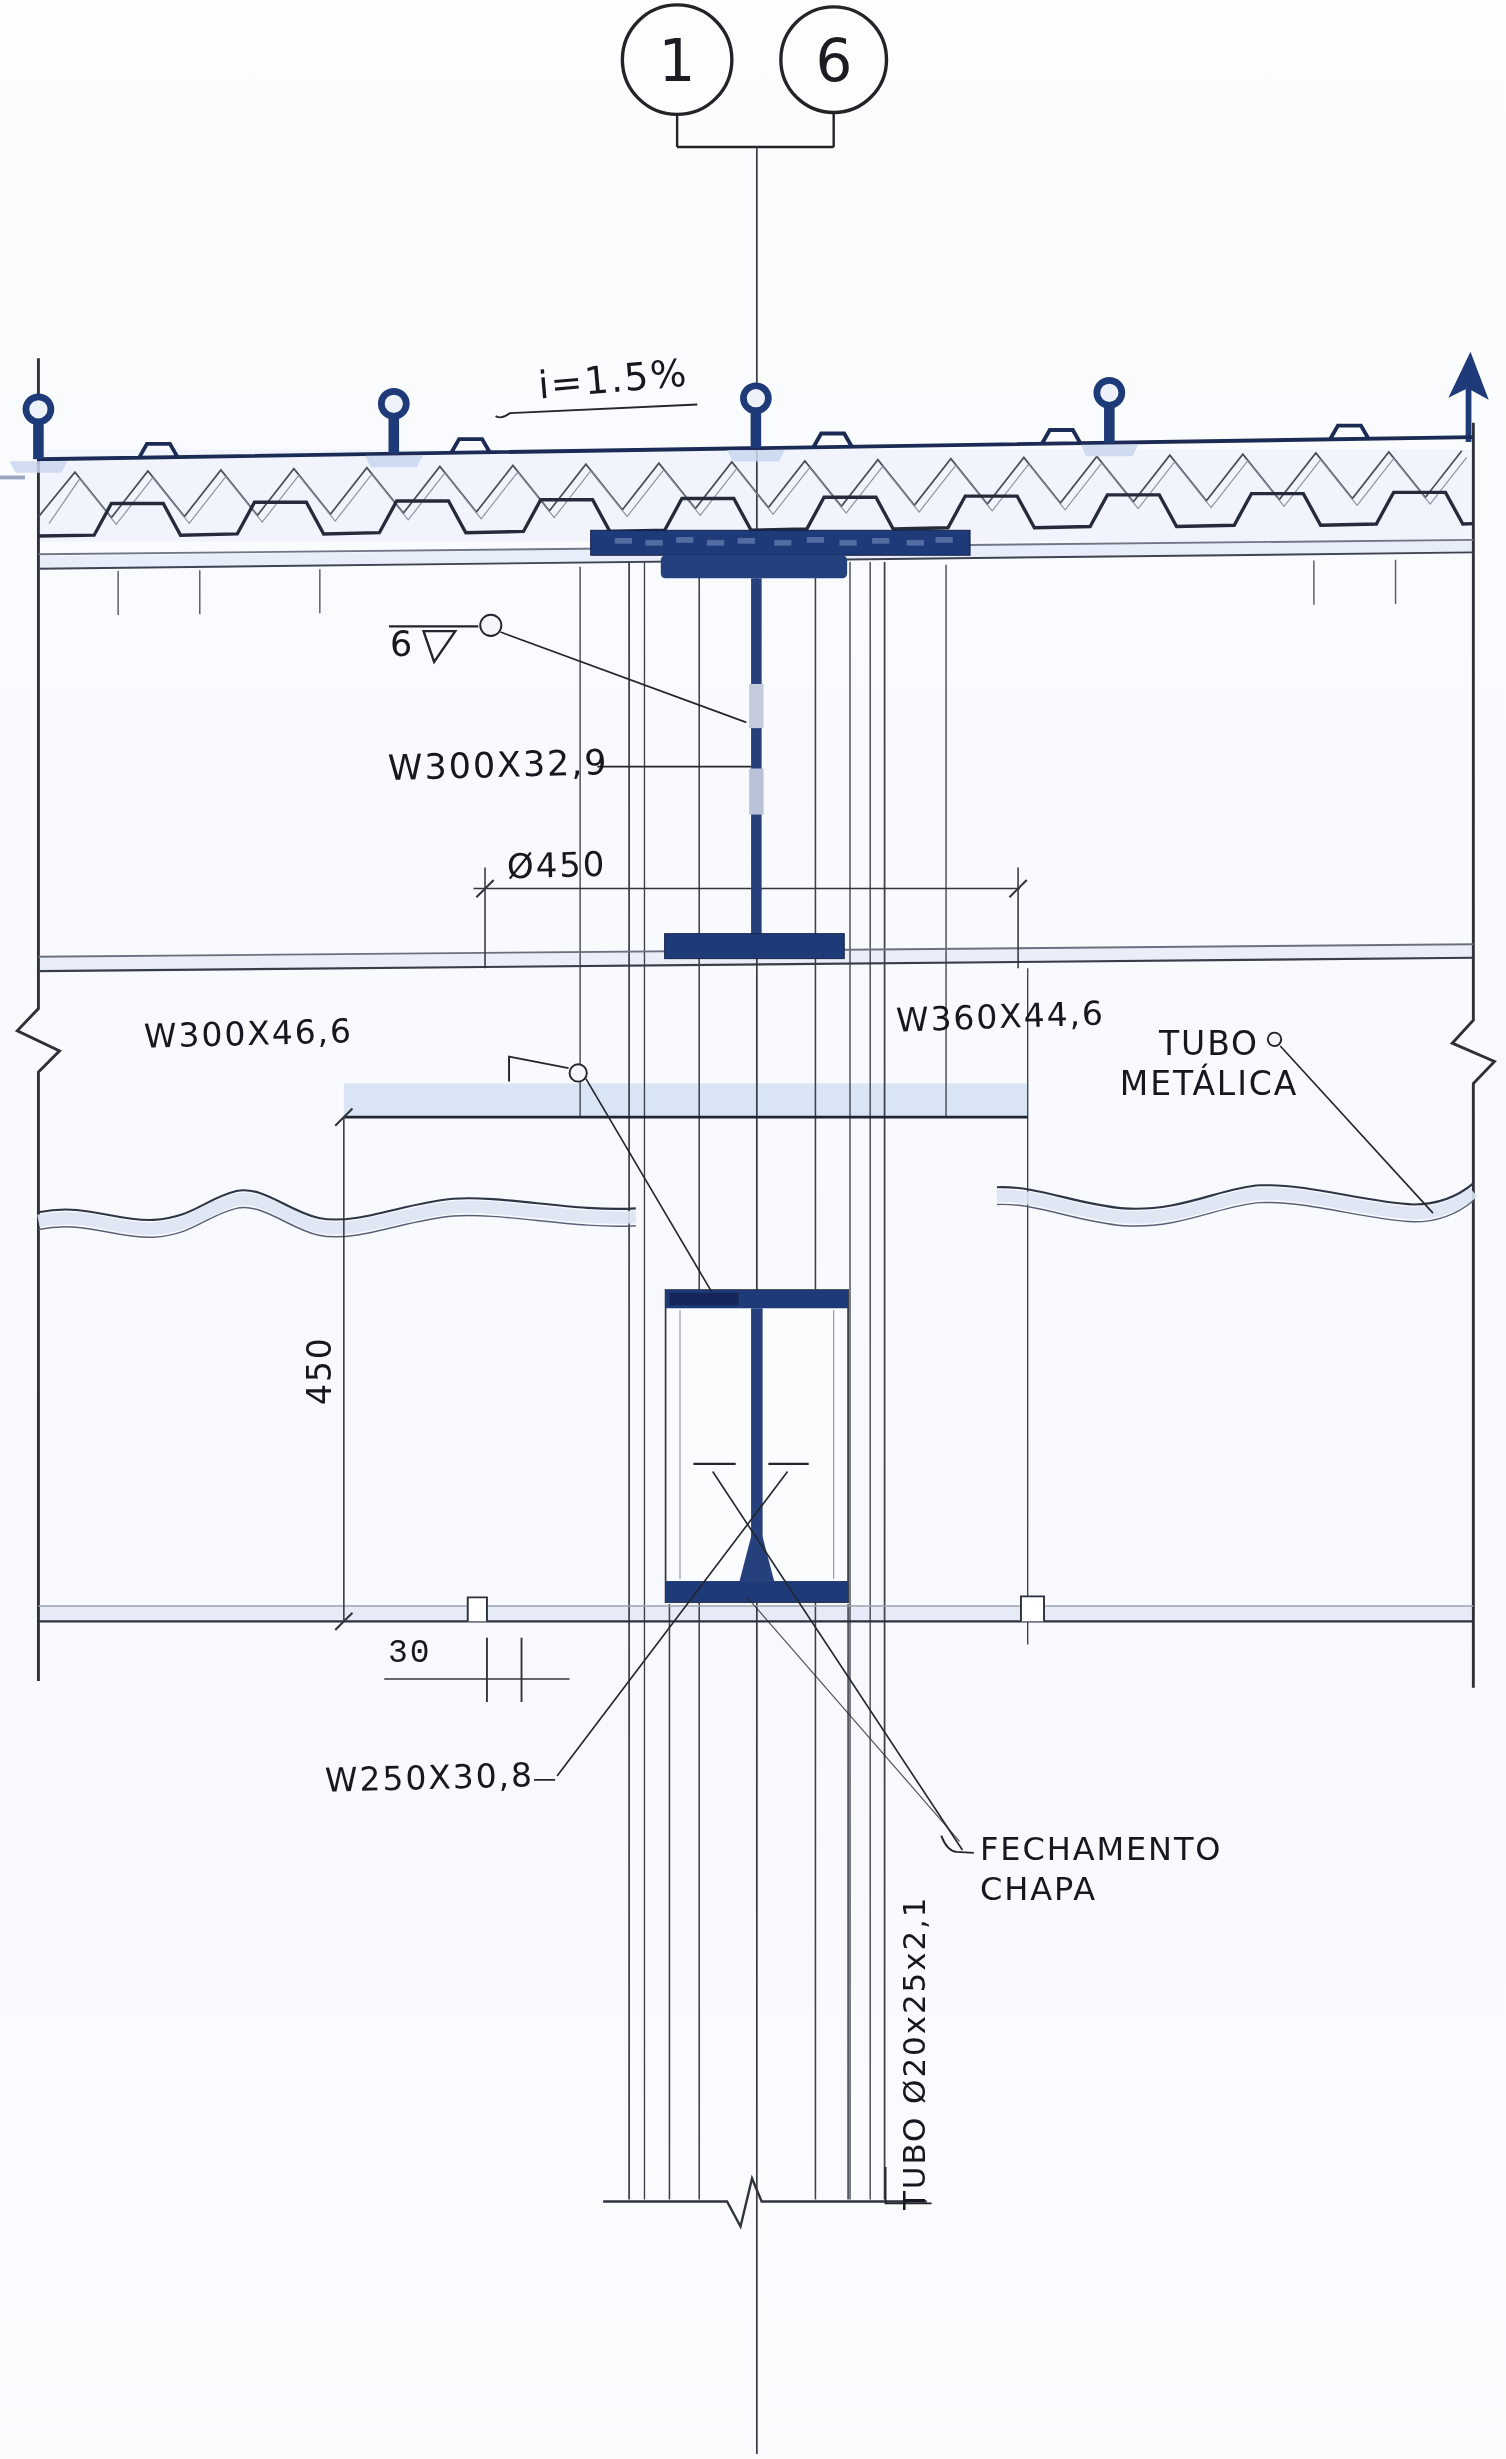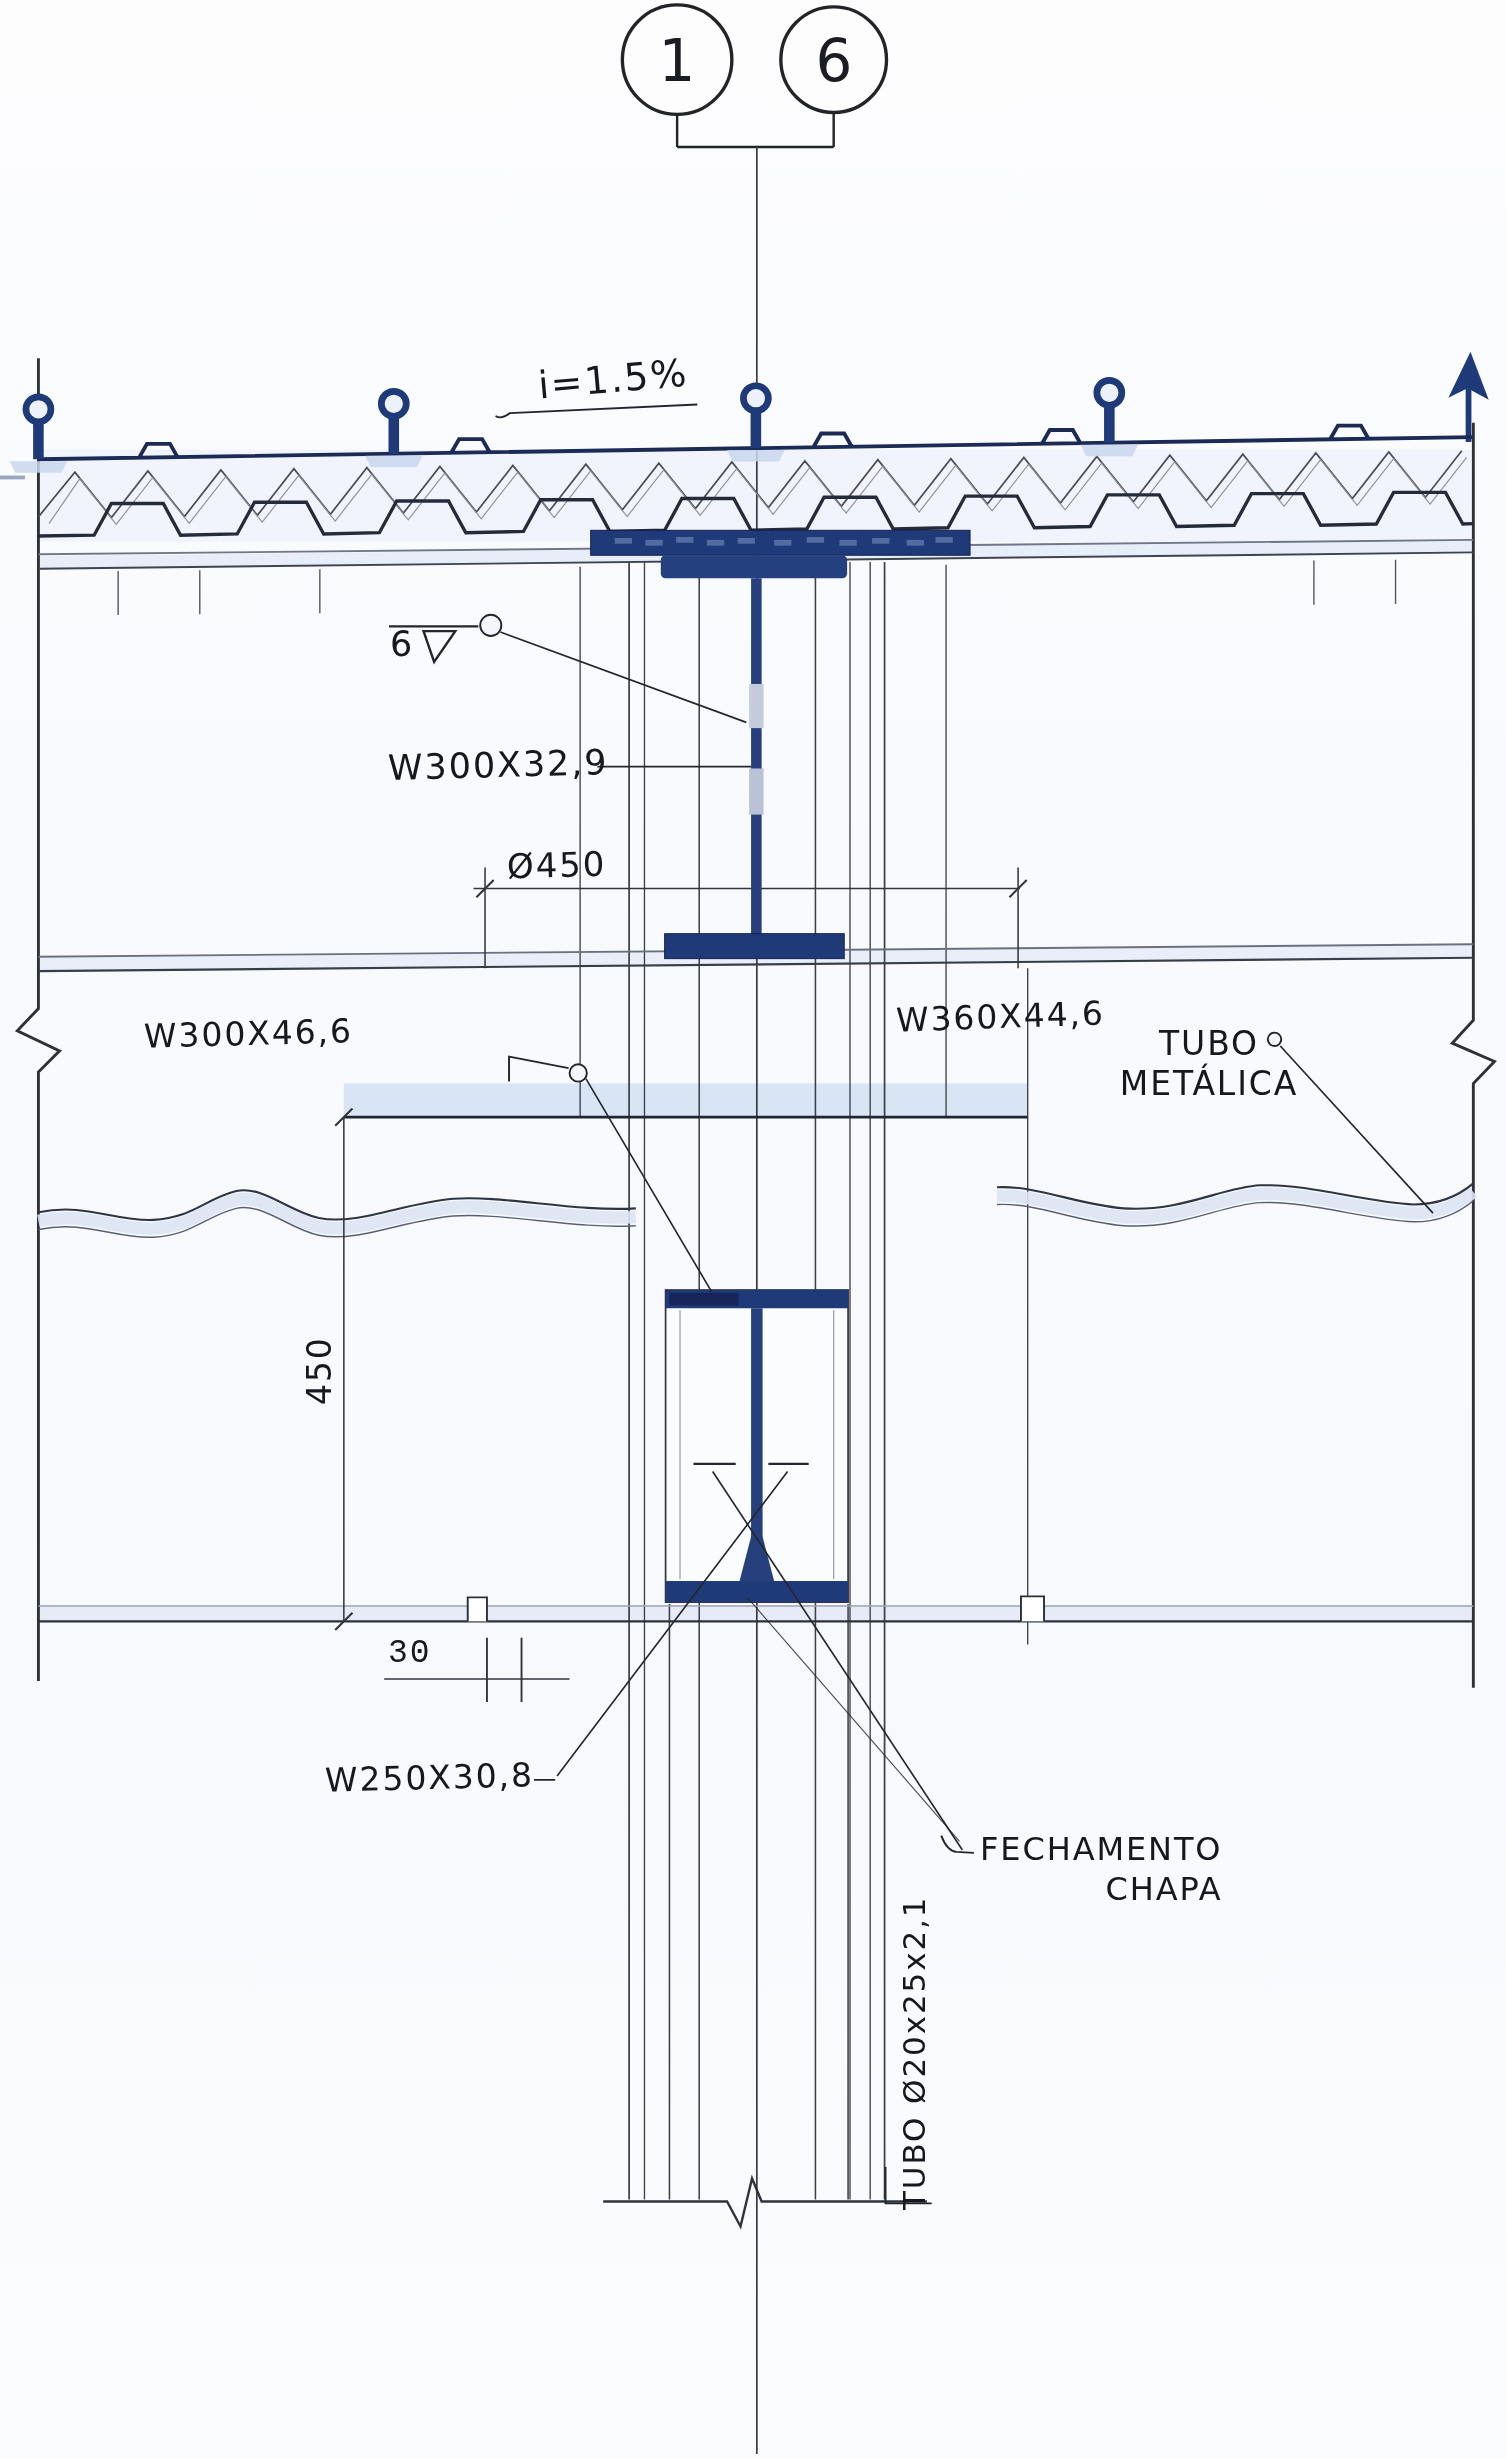--- a/index.html
+++ b/index.html
@@ -207,21 +207,21 @@
   <div>TUBO</div>
   <div>METÁLICA</div>
 </div>
 
 <div class="lbl" style="left:300px;top:1405px;font-size:33px;transform:rotate(-90deg);transform-origin:0 0;">450</div>
 
 <div class="lbl" style="left:388px;top:1635px;font-size:33px;font-family:Liberation Mono, monospace;">30</div>
 
 <div class="lbl hand" style="left:325px;top:1758px;font-size:33px;">W250X30,8</div>
 
-<div class="lbl" style="left:980px;top:1829px;font-size:32px;line-height:40px;text-align:right;">
+<div class="lbl" style="left:980px;top:1829px;font-size:32px;line-height:40px;">
   <div>FECHAMENTO</div>
   <div>CHAPA</div>
 </div>
 
 <div class="lbl" style="left:896px;top:2210px;font-size:31px;transform:rotate(-90deg);transform-origin:0 0;">TUBO Ø20x25x2,1</div>
 
 </div>
 
 
 </body></html>

